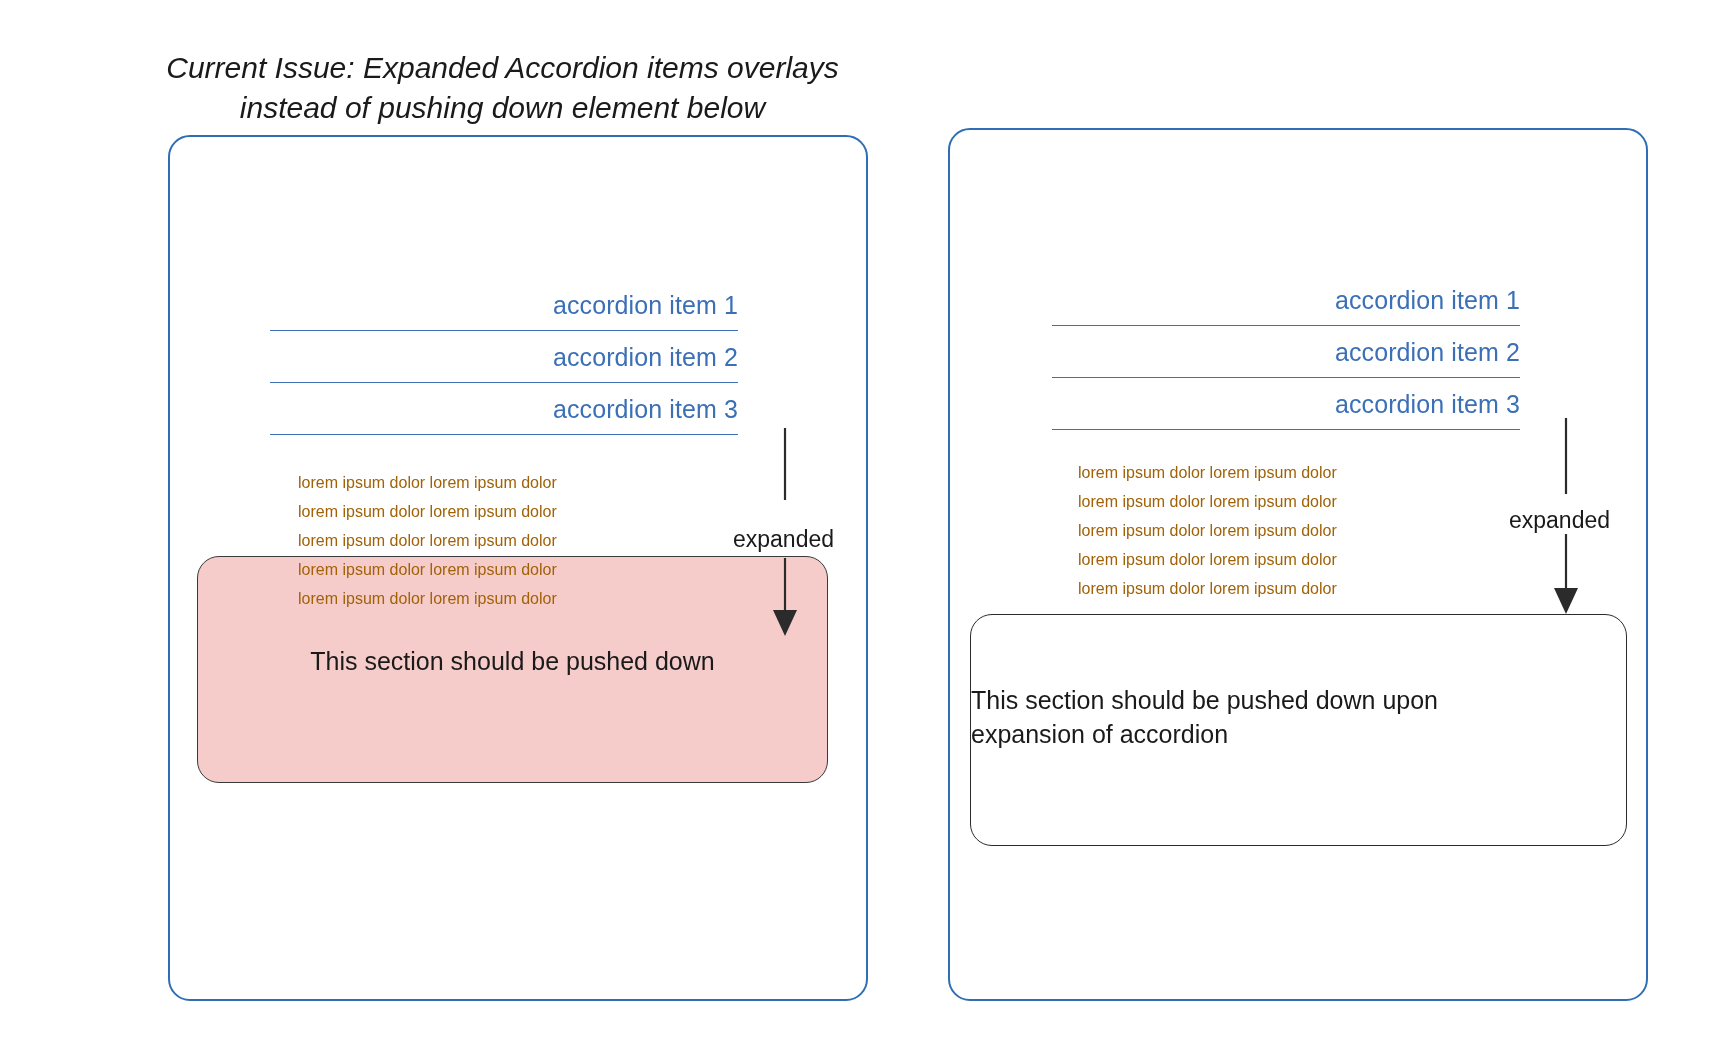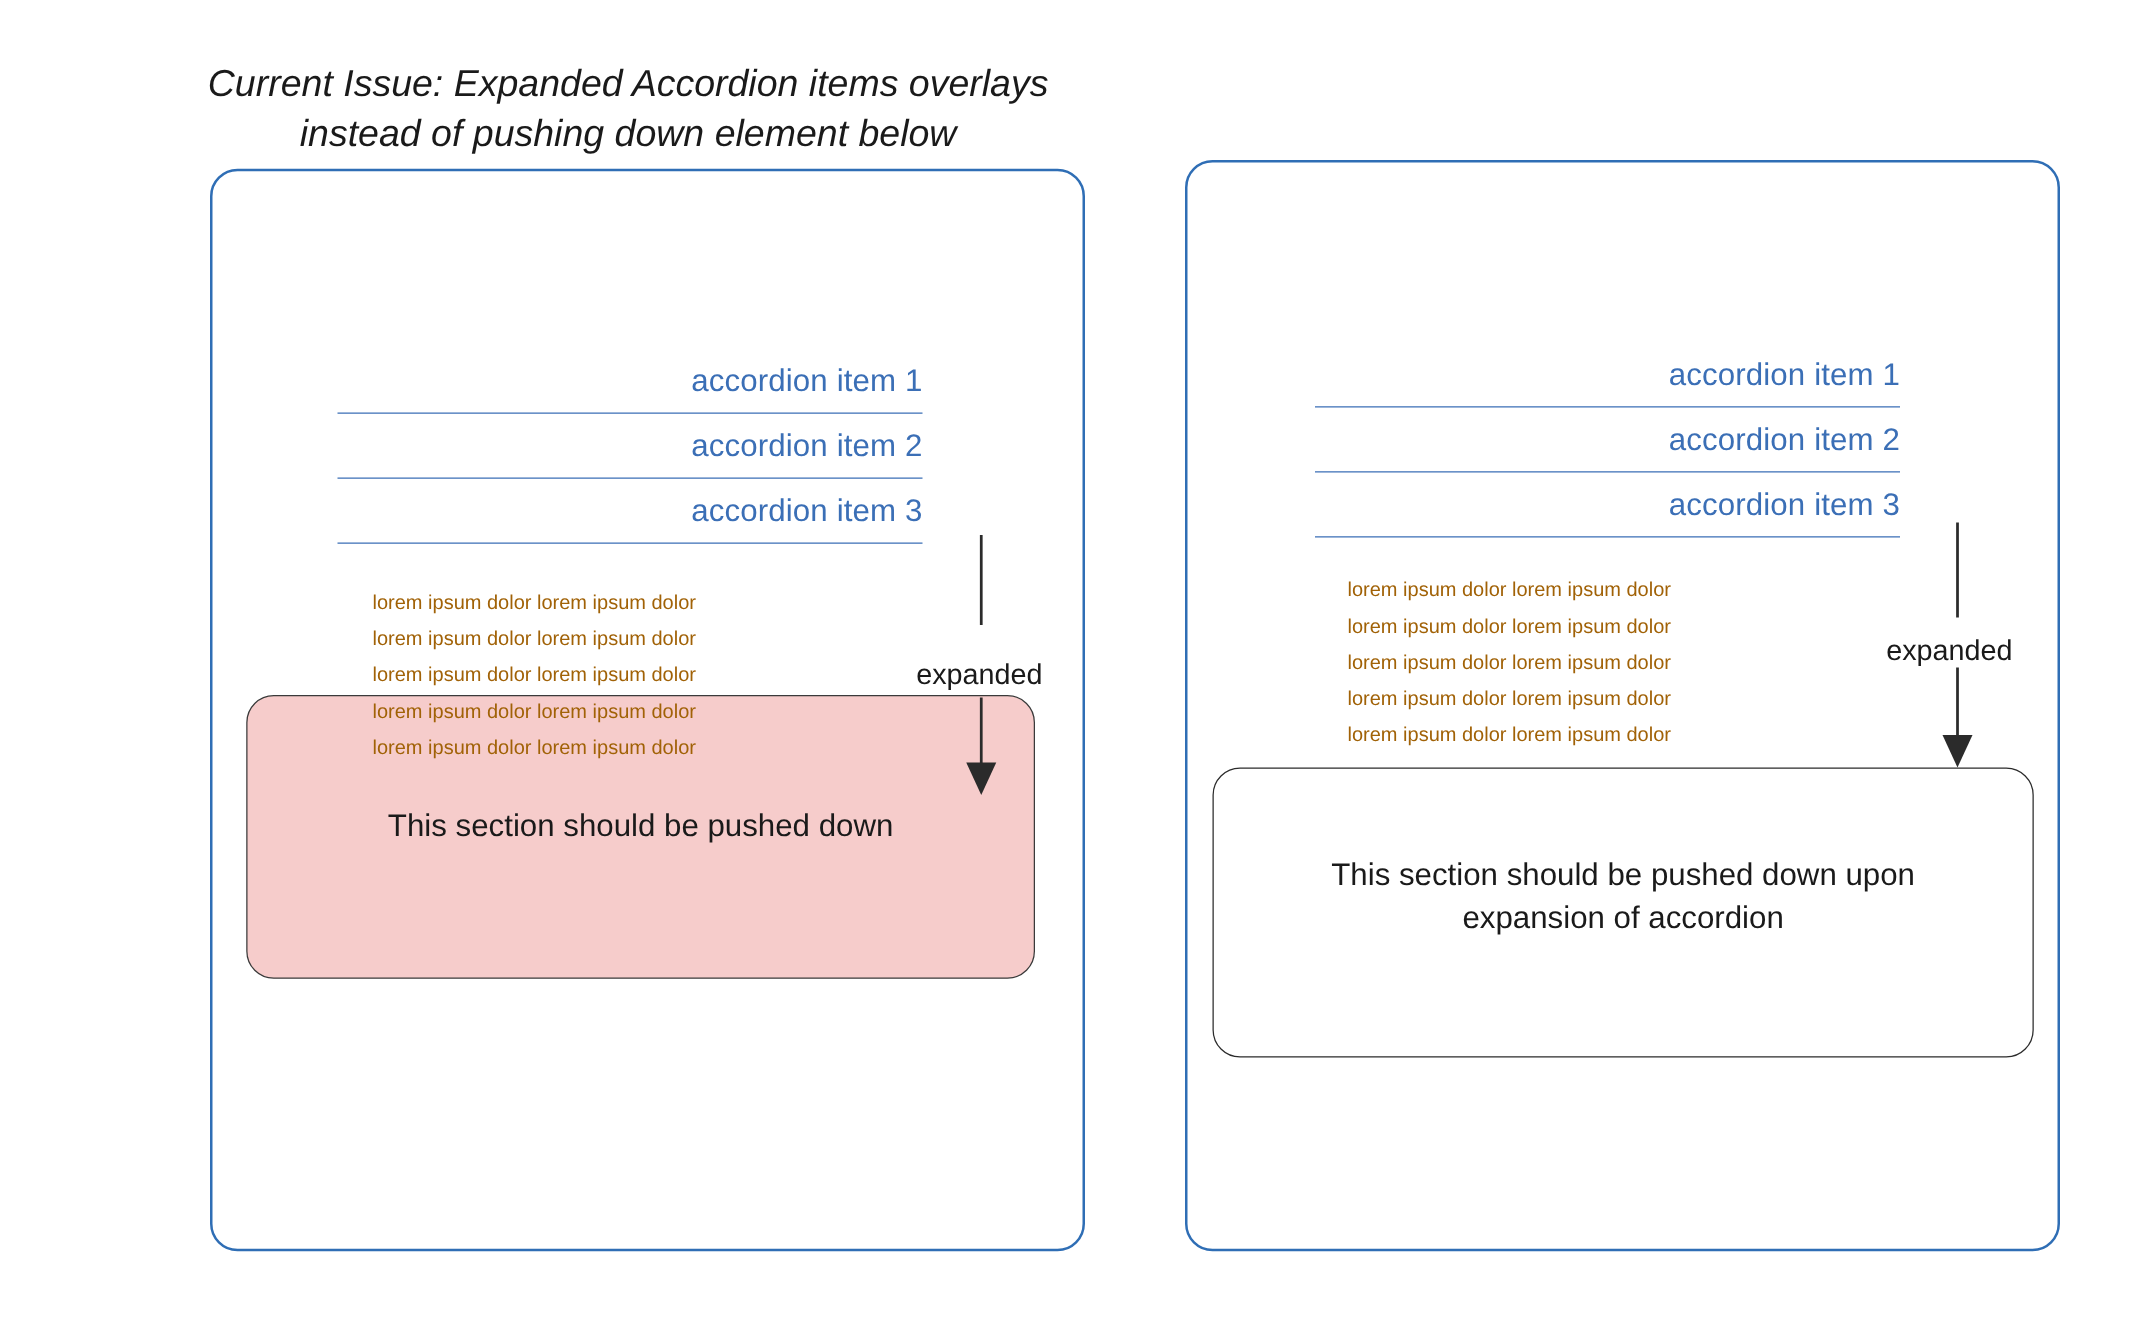--- a/index.html
+++ b/index.html
@@ -90,21 +90,21 @@
     position:absolute;
     left:970px;top:614px;width:657px;height:232px;
     background:#ffffff;
     border:1.6px solid #2b2b2b;
     border-radius:22px;
     box-sizing:border-box;
   }
   #white-box .box-text{
     position:absolute;
     left:0;right:0;top:68px;
-    text-align:center;
+    text-align:left;
     color:#1a1a1a;
     font-size:25px;
     line-height:34px;
     white-space:pre-line;
   }
 
   
   .arrow-wrap{position:absolute;z-index:9;}
   #arrow-left{left:700px;top:428px;width:180px;height:220px;}
   #arrow-right{left:1480px;top:418px;width:190px;height:210px;}

